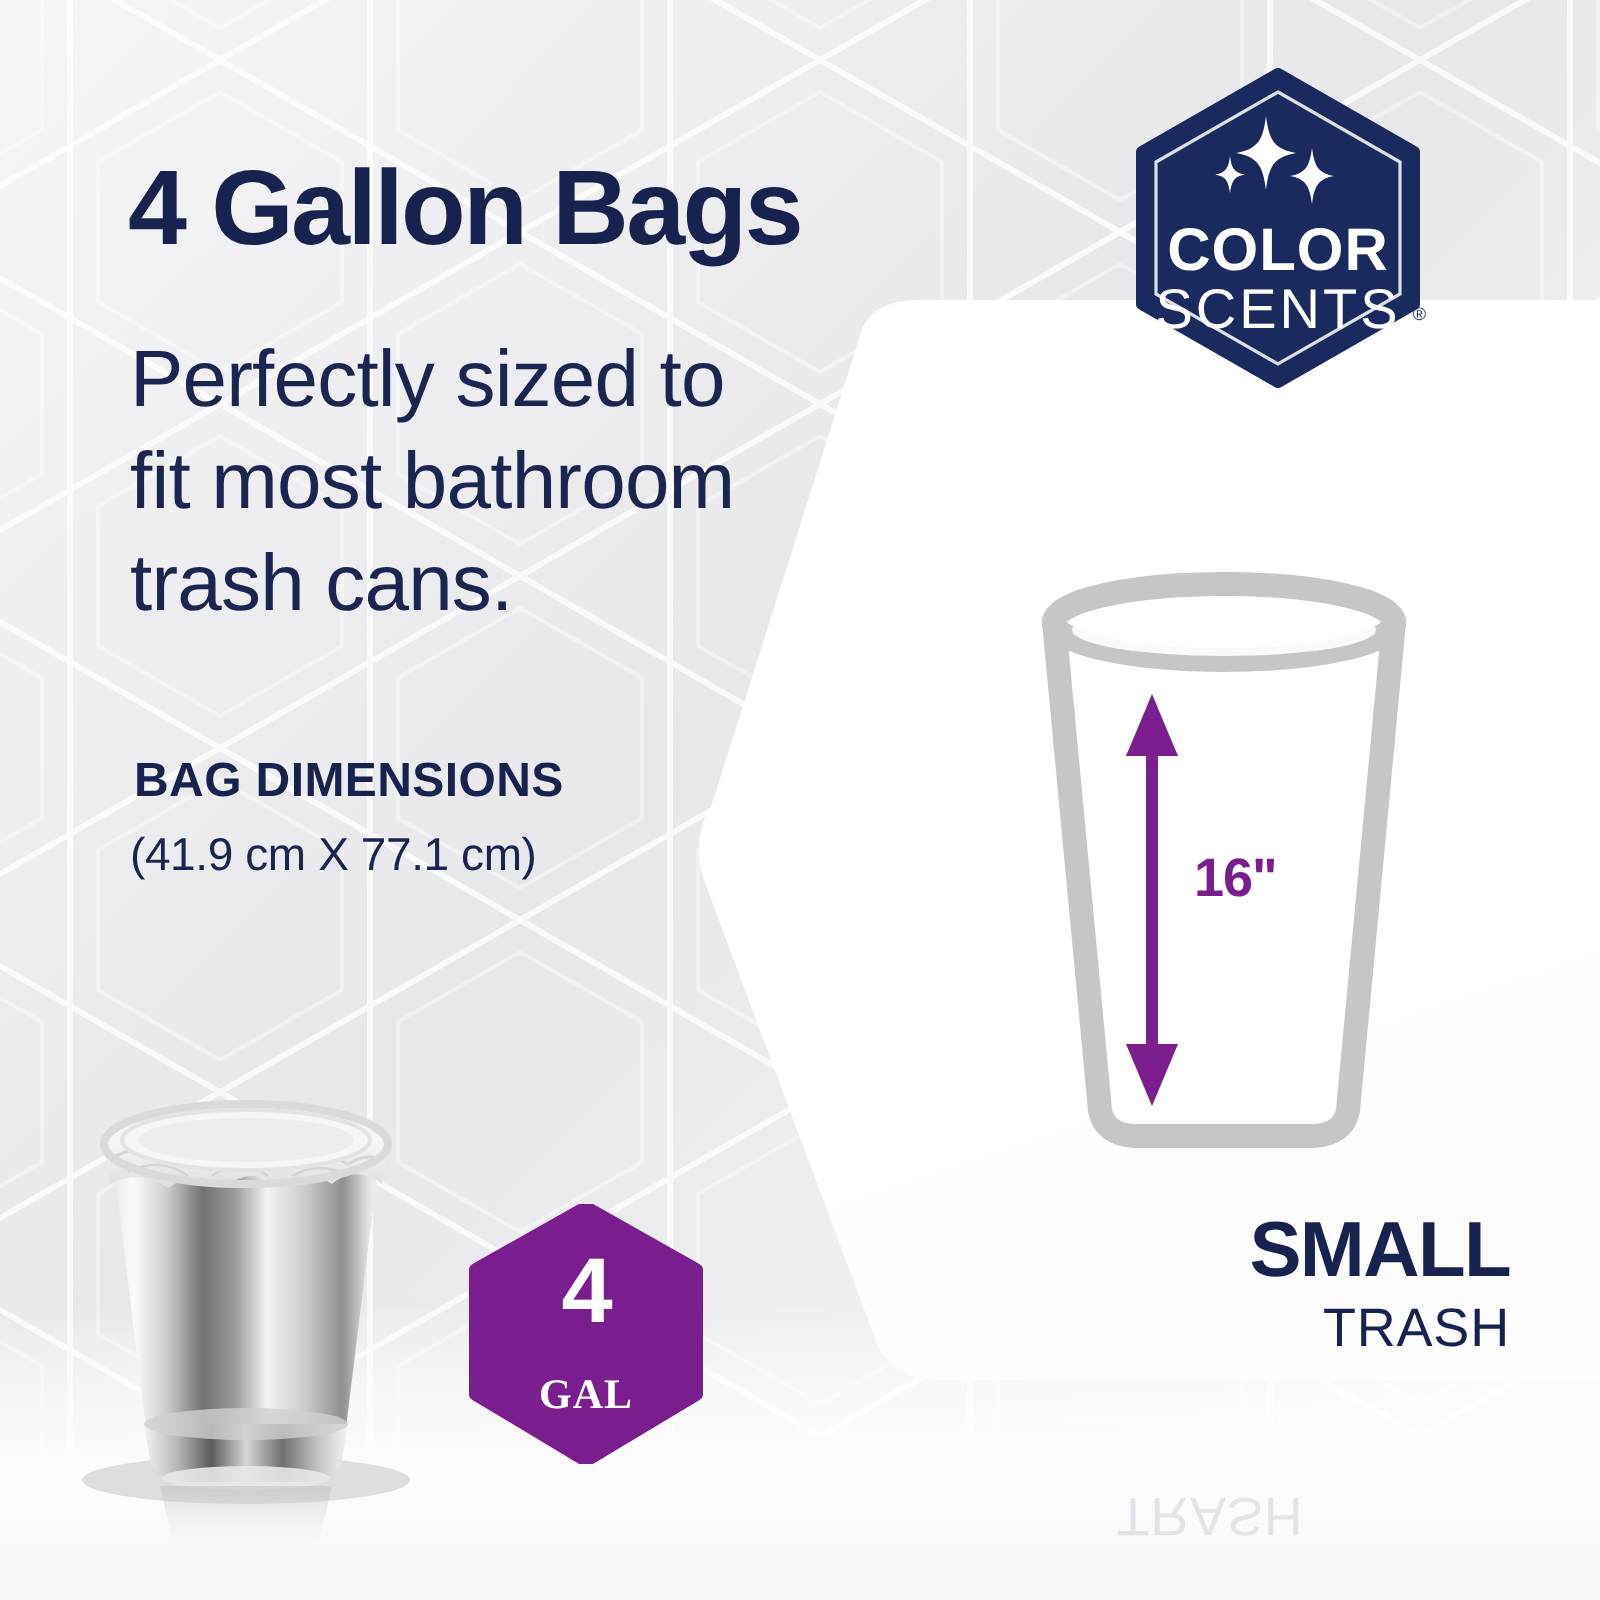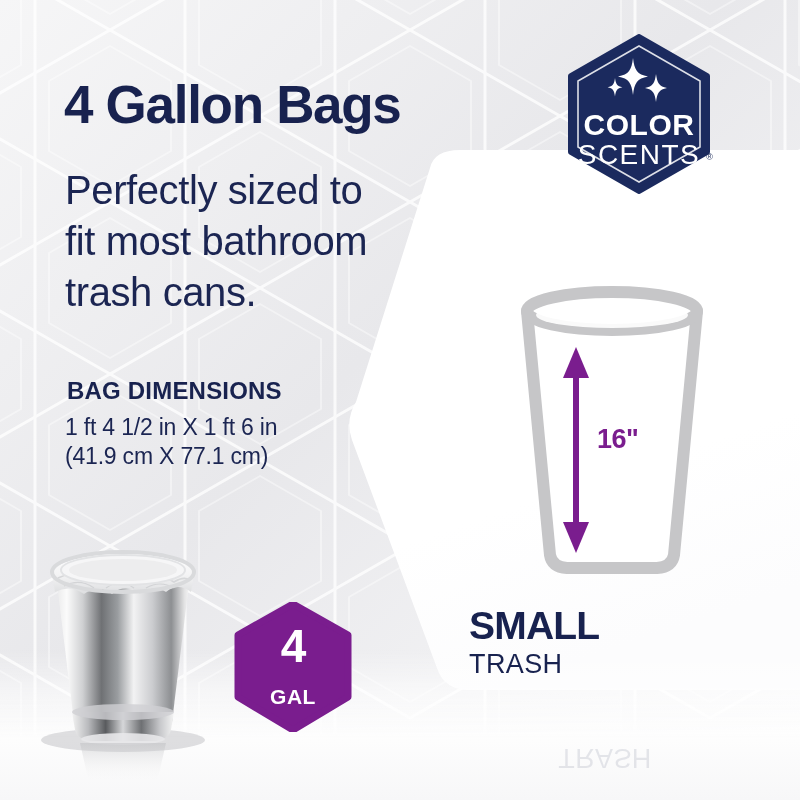--- a/index.html
+++ b/index.html
@@ -126,20 +126,21 @@
     font-size: 46px;
     font-weight: 700;
     line-height: .95;
     letter-spacing: -1px;
   }
   .gal-unit {
     font-size: 21px;
     font-weight: 700;
     letter-spacing: .5px;
     margin-top: 17px;
+    font-family: Liberation Serif, serif;
   }
 
   
   .can-outline {
     position: absolute;
     left: 497px;
     top: 285px;
     width: 230px;
     height: 290px;
   }
@@ -149,24 +150,24 @@
     top: 424px;
     font-size: 27px;
     font-weight: 700;
     color: #7a1d8e;
     letter-spacing: -.5px;
   }
 
   
   .caption {
     position: absolute;
-    left: 469px;
+    left: 455px;
     top: 606px;
     width: 300px;
-    text-align: left;
+    text-align: right;
     color: #18224f;
   }
   .caption-l1, .caption-l2 {
     font-size: 39px;
     font-weight: 700;
     line-height: 1.03;
     letter-spacing: -.8px;
   }
   .caption-l3 {
     font-size: 27px;
@@ -264,21 +265,20 @@
              Q444,690 437,668 L352,440 Q345,420 356,402 Z" fill="url(#panelGrad)"></path>
   </svg>
 
   <div class="floor"></div>
 
   <div class="headline">4 Gallon Bags</div>
   <div class="subhead">Perfectly sized to fit most bathroom trash cans.</div>
 
   <div class="dim-title">BAG DIMENSIONS</div>
   <div class="dim-lines">
-    <div>1 ft 4 1/2 in X 1 ft 6 in</div>
     <div>(41.9 cm X 77.1 cm)</div>
   </div>
 
   <div class="logo">
     <svg width="152" height="160" viewBox="0 0 152 160">
       <path d="M76,3 L144,42 L144,118 L76,157 L8,118 L8,42 Z" fill="#1b2a5e" stroke="#1b2a5e" stroke-width="6" stroke-linejoin="round"></path>
       <path d="M76,12 L137,47 L137,113 L76,148 L15,113 L15,47 Z" fill="none" stroke="#ffffff" stroke-width="1.6" opacity=".85"></path>
 
       <g fill="#ffffff">
         <path d="M70,24 C71.5,36 74,40.5 85,42.5 C74,44.5 71.5,49 70,61 C68.5,49 66,44.5 55,42.5 C66,40.5 68.5,36 70,24 Z"></path>

